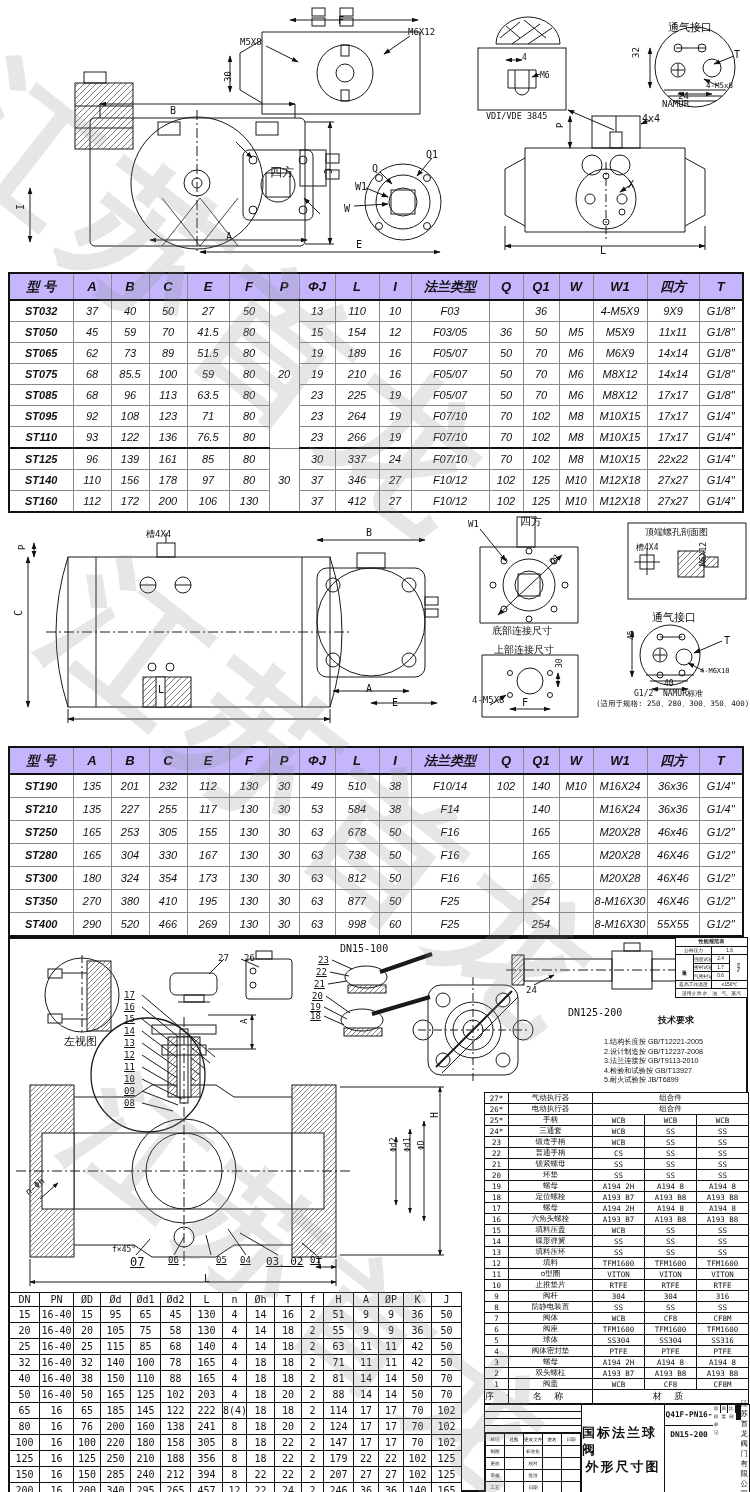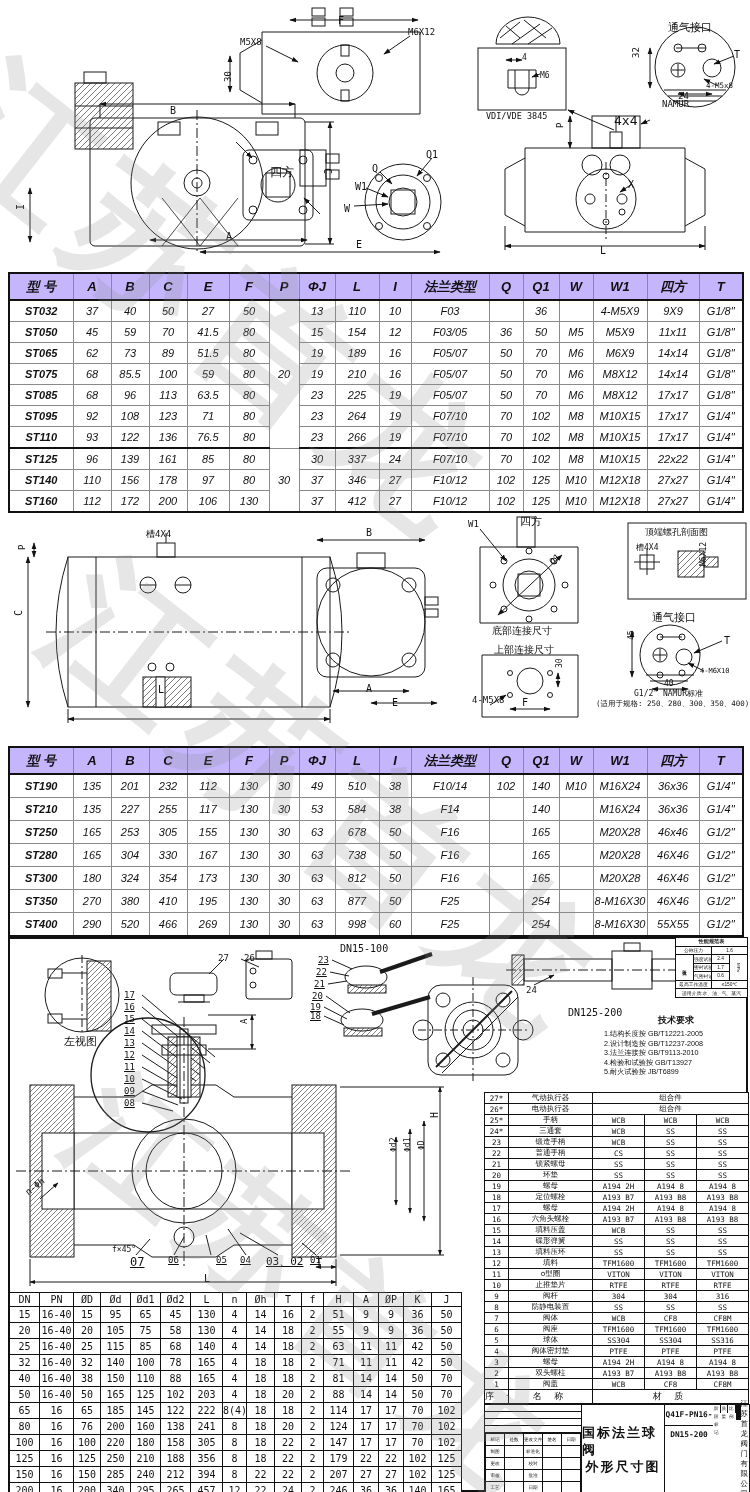--- a/index.html
+++ b/index.html
@@ -45,21 +45,21 @@
   
   .perftable{position:absolute;left:675px;top:937px;width:73px;border-collapse:collapse;
             table-layout:fixed;background:#fff;z-index:5;border:1px solid #111;}
   .perftable td{border:0.5px solid #111;font-size:4.8px;height:7.5px;padding:0;text-align:center;
             white-space:nowrap;overflow:hidden;}
   .perftable td.ph{font-size:5.2px;font-weight:bold;}
   .perftable td.vert{writing-mode:vertical-rl;font-size:4.4px;width:7px;}
   .perftable td.vert2{writing-mode:vertical-rl;font-size:4.4px;width:8px;}
   
   .techreq{position:absolute;left:604px;top:1014px;width:144px;z-index:5;}
-  .techreq .tt{text-align:center;font-size:9px;font-weight:bold;margin-bottom:2px;}
+  .techreq .tt{text-align:center;font-size:9px;font-weight:bold;margin-bottom:10px;}
   .techreq .ln{font-size:7.2px;line-height:9.6px;white-space:nowrap;}
   
   .titleblock{position:absolute;left:484px;top:1404px;width:264px;height:88px;
             border:1.5px solid #111;background:#fff;display:flex;z-index:5;}
   .tb-left{width:96px;display:flex;flex-direction:column;}
   .tb-strips div{height:6px;border-bottom:0.5px solid #111;}
   .tb-sign{border-collapse:collapse;width:100%;flex:1;table-layout:fixed;}
   .tb-sign td{border:0.5px solid #111;font-size:4.6px;height:11px;padding:0;text-align:center;
             overflow:hidden;white-space:nowrap;}
   .tb-mid{width:82px;border-left:1.5px solid #111;border-right:1.5px solid #111;
@@ -1403,21 +1403,21 @@
       <span class="dlabel" style="left: 344px; top: 204px;">W</span>
       <span class="dlabel" style="left: 668px; top: 22px; font-size: 11px;">通气接口</span>
       <span class="dlabel" style="left: 734px; top: 50px;">T</span>
       <span class="dlabel" style="left: 632px; top: 58px; transform: rotate(-90deg); font-size: 9px;">32</span>
       <span class="dlabel" style="left: 678px; top: 92px; font-size: 9px;">24</span>
       <span class="dlabel" style="left: 706px; top: 82px; font-size: 7.5px;">4-M5x8</span>
       <span class="dlabel" style="left: 662px; top: 100px; font-size: 9px;">NAMUR</span>
       <span class="dlabel" style="left: 522px; top: 54px; font-size: 8px;">4</span>
       <span class="dlabel" style="left: 540px; top: 72px; font-size: 8px;">M6</span>
       <span class="dlabel" style="left: 486px; top: 112px; font-size: 8.5px;">VDI/VDE 3845</span>
-      <span class="dlabel" style="left: 614px; top: 114px; font-size: 13px;">4x4</span>
+      <span class="dlabel" style="left: 642px; top: 114px; font-size: 10px;">4x4</span>
       <span class="dlabel" style="left: 556px; top: 128px; transform: rotate(-90deg); font-size: 9px;">P</span>
       <span class="dlabel" style="left: 628px; top: 180px;">X</span>
       <span class="dlabel" style="left: 600px; top: 246px;">L</span>
     </div>
   <div class="lyr">
       <span class="dlabel" style="left: 146px; top: 530px; font-size: 9px;">槽4X4</span>
       <span class="dlabel" style="left: 18px; top: 550px; transform: rotate(-90deg); font-size: 9px;">P</span>
       <span class="dlabel" style="left: 14px; top: 616px; transform: rotate(-90deg);">C</span>
       <span class="dlabel" style="left: 158px; top: 685px;">L</span>
       <span class="dlabel" style="left: 366px; top: 528px;">B</span>

